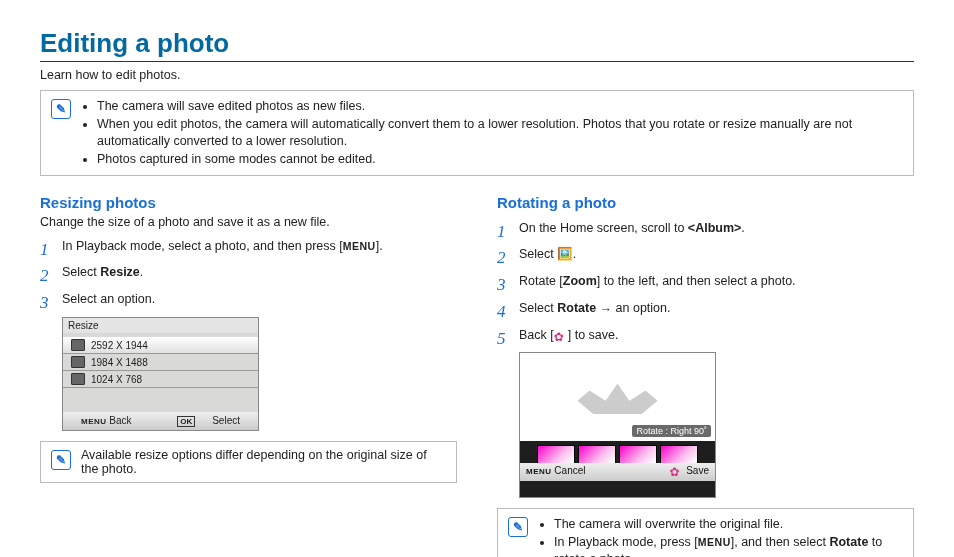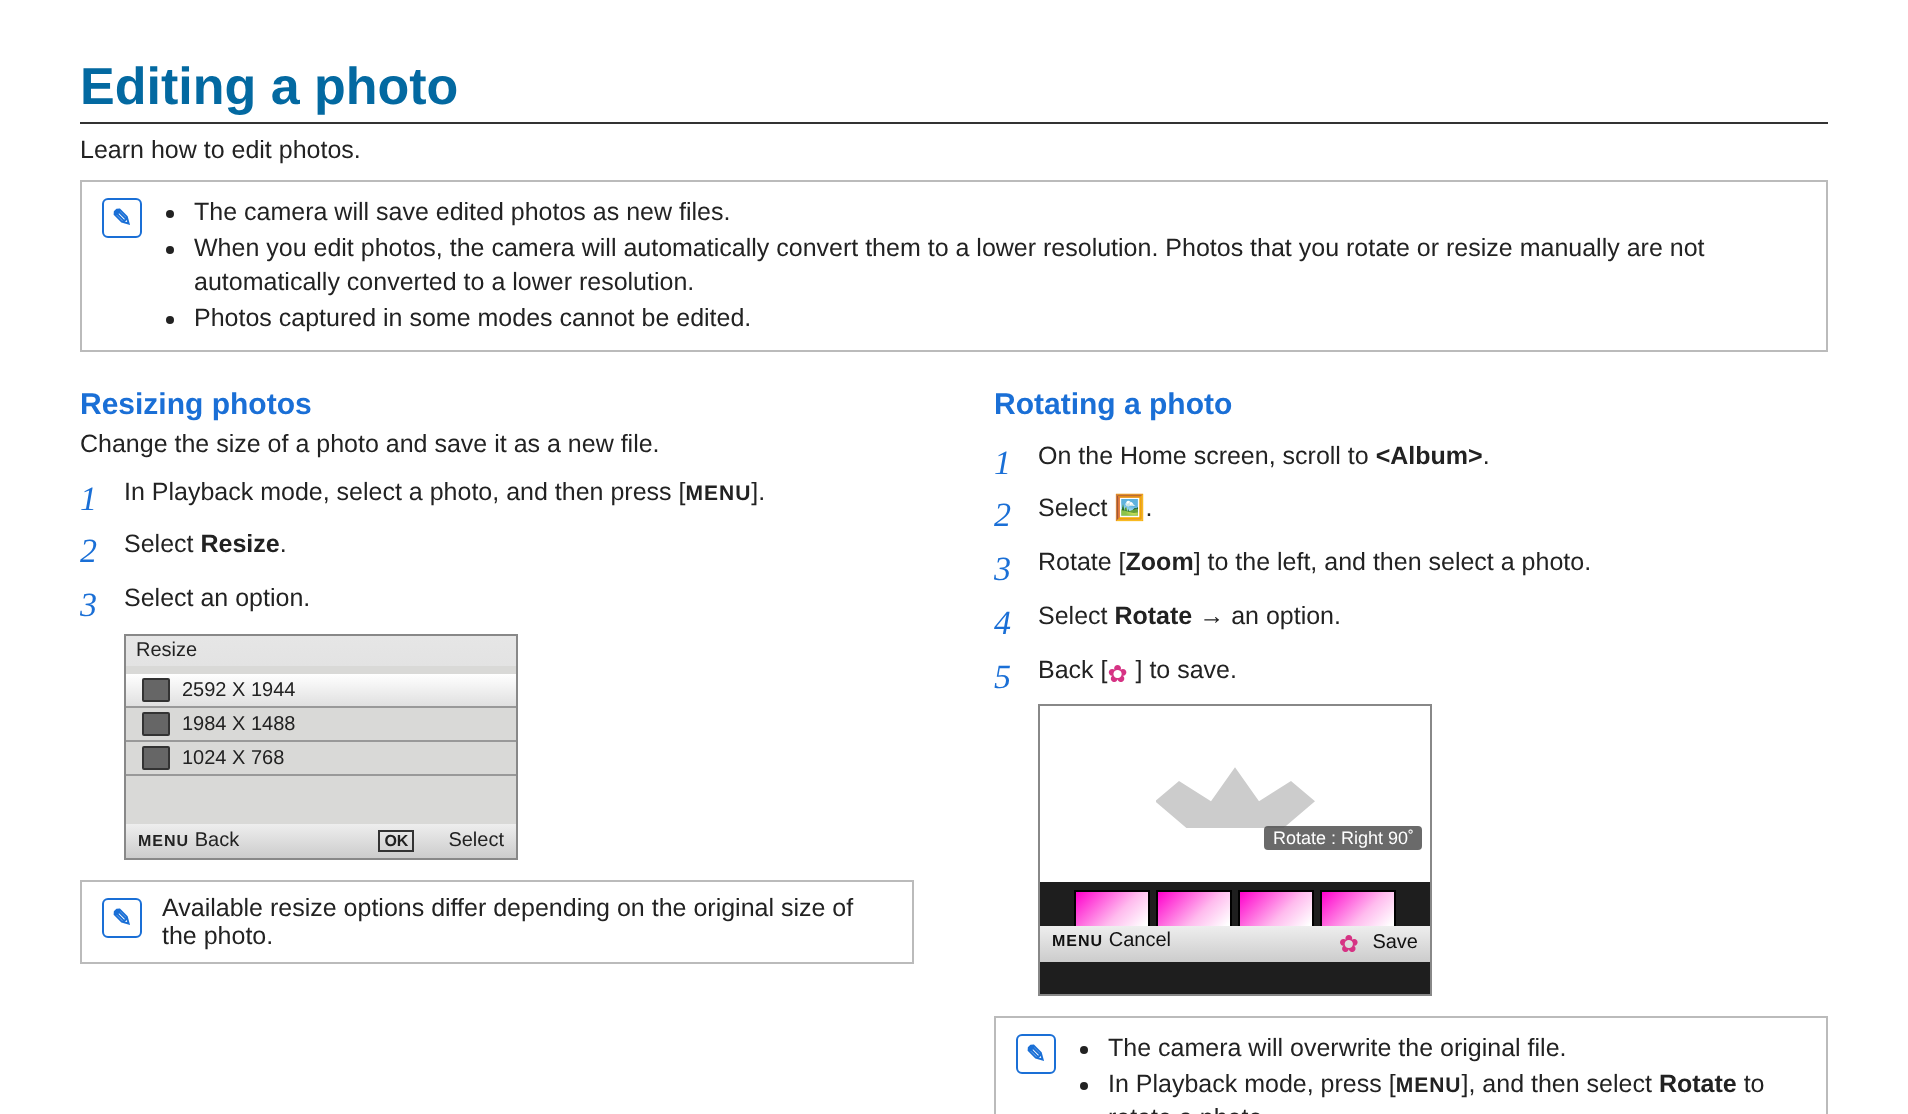--- a/index.html
+++ b/index.html
@@ -109,21 +109,21 @@
     border-bottom: 1px solid #999;
   }
   .resize-dialog .row:first-child { background: linear-gradient(#fff,#e0e0e0); }
   .resize-dialog .row .ico {
     width: 12px; height: 10px;
     background: #666; border: 1px solid #333; border-radius: 1px;
     margin-right: 6px;
   }
   .resize-dialog .footer {
     display: flex; justify-content: space-between;
-    padding: 3px 6px;
+    padding: 3px 18px;
     font-size: 10px;
     background: linear-gradient(#eee,#ccc);
   }
   .ok-box { display:inline-block; border:1px solid #333; padding:0 2px; font-size:8px; font-weight:bold; margin-right:17px;}
 
   
   .rotate-preview {
     width: 195px;
     margin: 6px 0 0 22px;
     border: 1px solid #888;
@@ -136,21 +136,21 @@
     background: #fff;
     position: relative;
     display:flex; align-items:center; justify-content:center;
   }
   .rotate-preview .motif {
     width: 80px; height: 34px;
     background: #ccc;
     clip-path: polygon(0% 60%, 15% 30%, 35% 60%, 50% 10%, 65% 60%, 85% 30%, 100% 60%, 80% 100%, 20% 100%);
   }
   .rotate-preview .tooltip {
-    position: absolute; right: 4px; bottom: 16px;
+    position: absolute; right: 4px; bottom: 4px;
     background: rgba(80,80,80,.85); color:#fff;
     font-size: 9px; padding: 1px 4px; border-radius:2px;
   }
   .thumbs { display:flex; justify-content:center; gap:3px; padding:4px; background:#1e1e1e; }
   .thumbs .th {
     width: 36px; height: 28px;
     background: linear-gradient(135deg,#f0c 0%, #fbe 50%, #fff 80%);
     border:1px solid #000;
   }
   .rotate-preview .footer {

